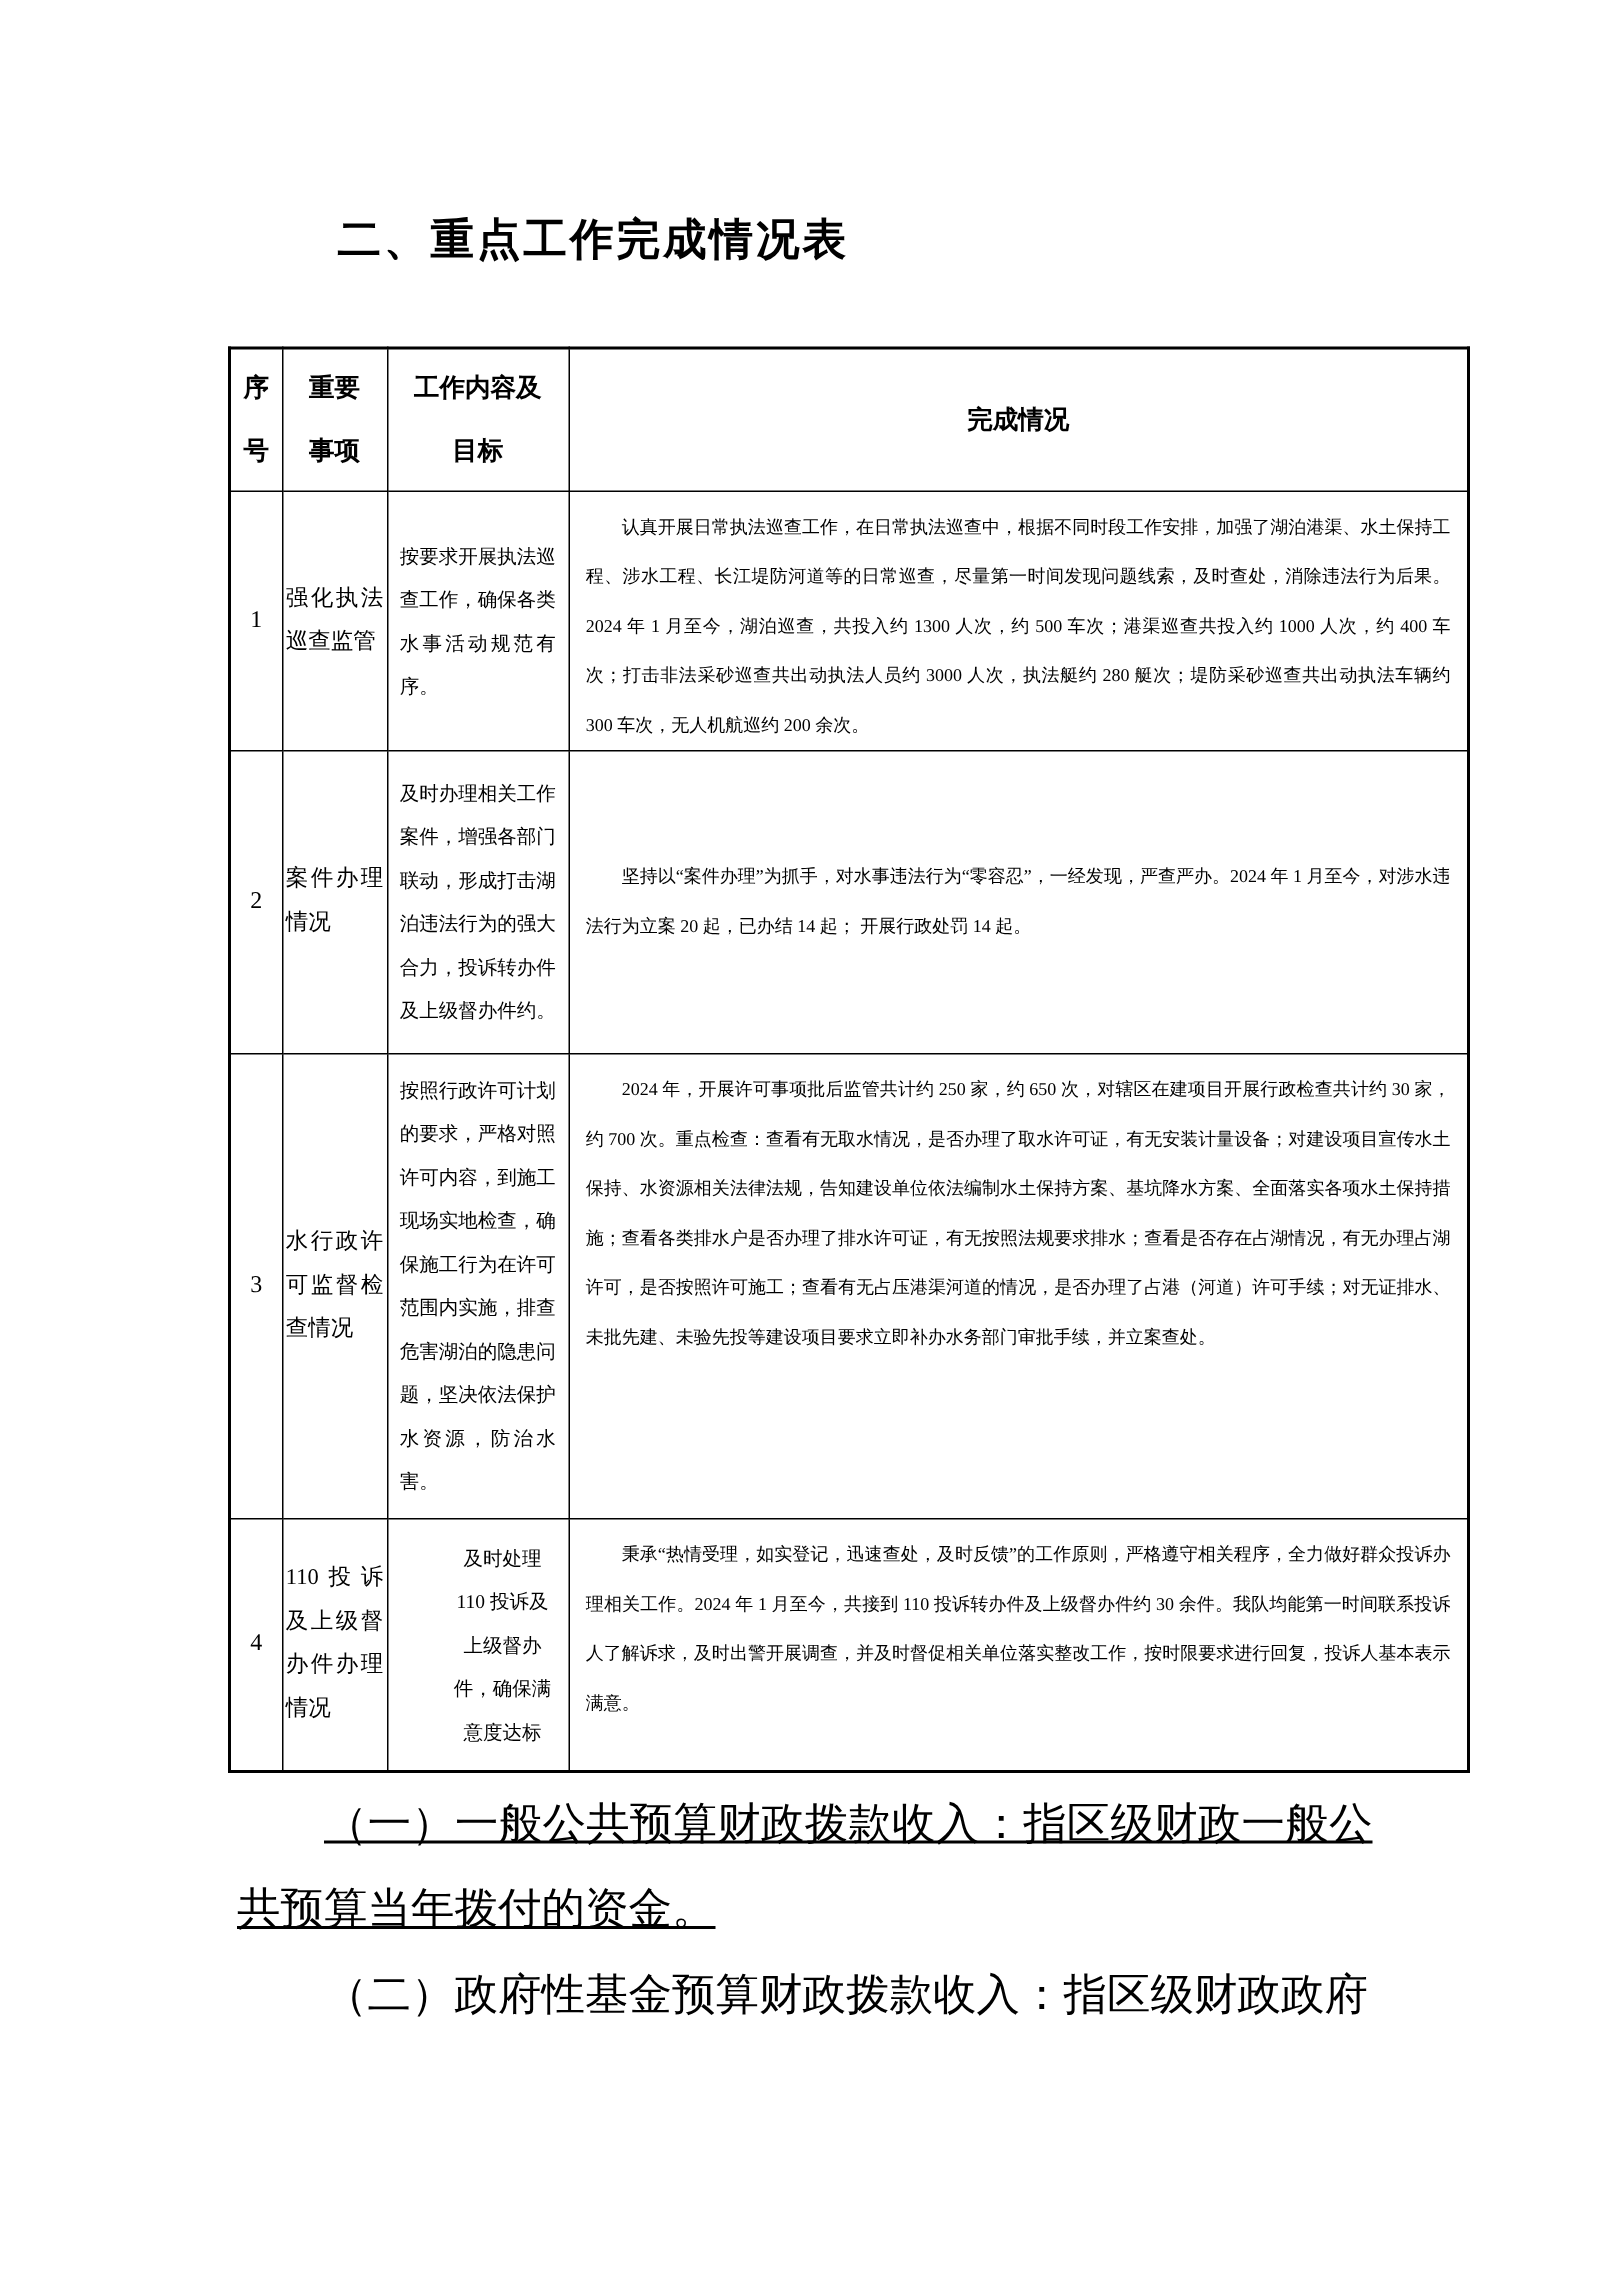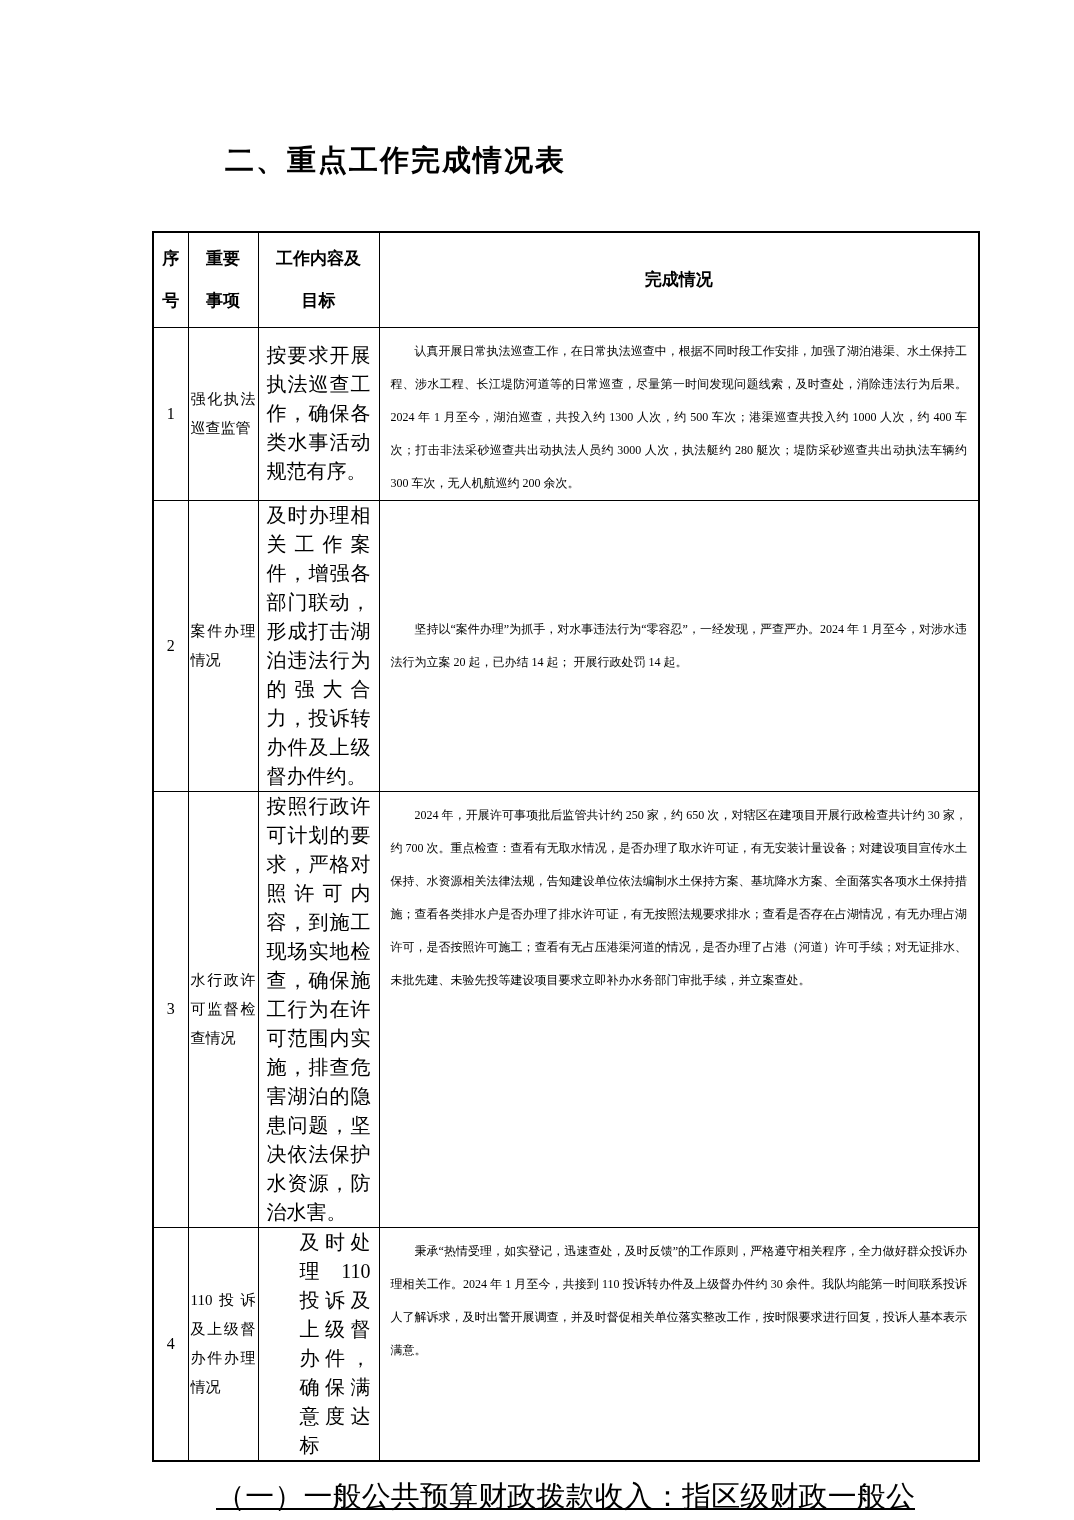--- a/index.html
+++ b/index.html
@@ -56,26 +56,27 @@
   td.c-item{
     text-align:justify;
     vertical-align:middle;
     font-size:15px;
     line-height:29px;
     padding:0 2px;
   }
   td.c-goal{
     text-align:justify;
     vertical-align:middle;
-    font-size:20px;
+    font-size:13px;
     line-height:29px;
     padding:0 8px;
     margin-top:16px;
   }
   td.c-goal.t-center{
+    text-align:center;
     padding-left:41px;
   }
   td.c-status{
     vertical-align:top;
     font-size:12px;
     line-height:33px;
     padding:7px 11px 0 11px;
     text-align:justify;
   }
   td.c-status.v-middle{
@@ -163,14 +164,15 @@
         <td class="c-goal t-center">及时处理 110 投诉及上级督办件，确保满意度达标</td>
         <td class="c-status">
           <p>秉承“热情受理，如实登记，迅速查处，及时反馈”的工作原则，严格遵守相关程序，全力做好群众投诉办理相关工作。2024 年 1 月至今，共接到 110 投诉转办件及上级督办件约 30 余件。我队均能第一时间联系投诉人了解诉求，及时出警开展调查，并及时督促相关单位落实整改工作，按时限要求进行回复，投诉人基本表示满意。</p>
         </td>
       </tr>
     </tbody>
   </table>
 
 
   <p class="body-para first">（一）一般公共预算财政拨款收入：指区级财政一般公共预算当年拨付的资金。</p>
+  <p class="body-para">（二）政府性基金预算财政拨款收入：指区级财政政府</p>
 
 </div>
 
 </body></html>

